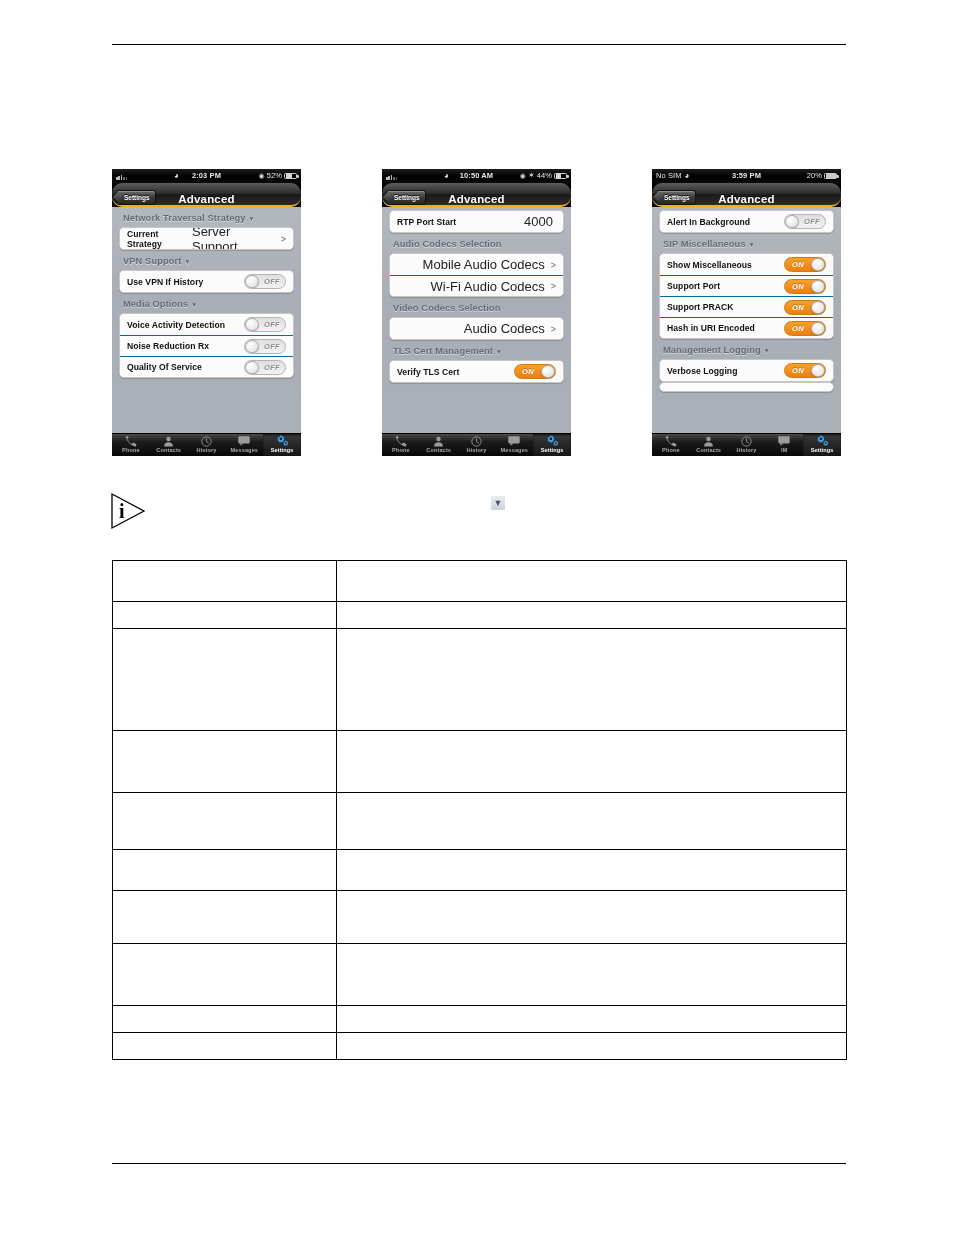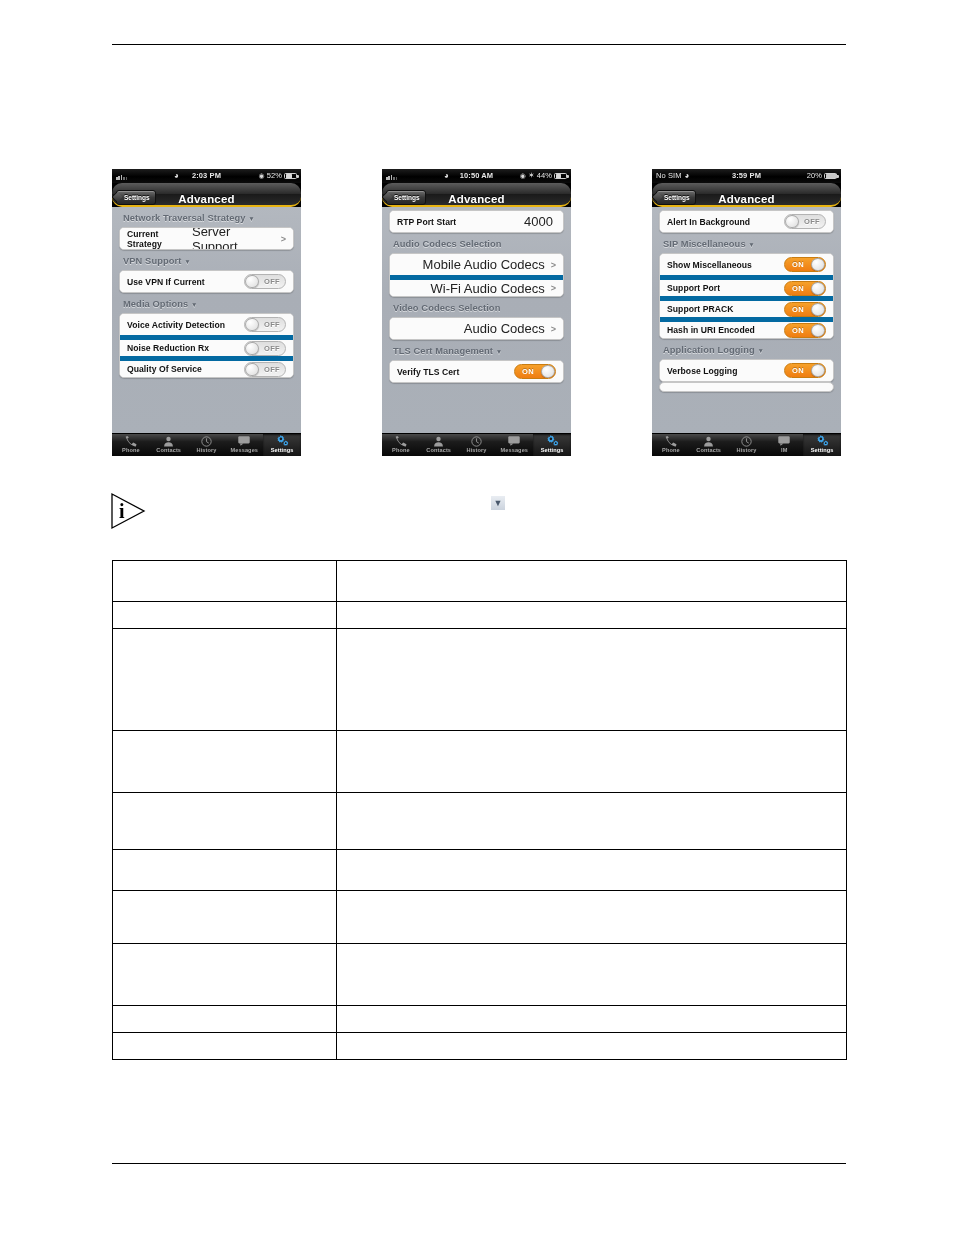--- a/index.html
+++ b/index.html
@@ -134,21 +134,21 @@
     background:#fbfbfb;
     border-radius:5px;
     border:1px solid #c6c6c6;
     box-shadow:0 1px 1px rgba(0,0,0,.18);
     overflow:hidden;
   }
   .row {
     display:flex; align-items:center;
     height:21px;
     padding:0 7px;
-    border-top:5px solid #0369a1;
+    border-top:1px solid #0369a1;
     box-sizing:border-box;
     background:#fbfbfb;
   }
   .row:first-child { border-top:none; }
   .row-label {
     font-size:8.6px; font-weight:bold; color:#111;
     letter-spacing:.05px;
   }
   .row-value {
     margin-left:auto;
@@ -163,20 +163,21 @@
   
   .toggle {
     margin-left:auto;
     width:42px; height:15px;
     border-radius:8px;
     border:1px solid #b3b3b3;
     position:relative;
     box-sizing:border-box;
     overflow:hidden;
     background:linear-gradient(#e6e6e6,#f6f6f6);
+    font-style:italic;
   }
   .toggle .tlabel {
     position:absolute; top:0; bottom:0;
     display:flex; align-items:center;
     font-size:7.5px; font-weight:bold;
     letter-spacing:.3px;
   }
   .toggle .knob {
     position:absolute; top:0.4px;
     width:13.5px; height:13px;
@@ -304,21 +305,21 @@
           <span class="chev">&gt;</span>
         </div>
       </div>
 
       <div class="sect-head">
         <span>VPN Support</span>
         <span class="tri">▼</span>
       </div>
       <div class="group">
         <div class="row">
-          <span class="row-label">Use VPN If Current</span>
+          <span class="row-label">Use VPN If History</span>
           <span class="toggle off">
             <span class="tlabel">OFF</span>
             <span class="knob"></span>
           </span>
         </div>
       </div>
 
       <div class="sect-head">
         <span>Media Options</span>
         <span class="tri">▼</span>
@@ -591,21 +592,21 @@
         <div class="row">
           <span class="row-label">Hash in URI Encoded</span>
           <span class="toggle on">
             <span class="tlabel">ON</span>
             <span class="knob"></span>
           </span>
         </div>
       </div>
 
       <div class="sect-head">
-        <span>Application Logging</span>
+        <span>Management Logging</span>
         <span class="tri">▼</span>
       </div>
       <div class="group">
         <div class="row">
           <span class="row-label">Verbose Logging</span>
           <span class="toggle on">
             <span class="tlabel">ON</span>
             <span class="knob"></span>
           </span>
         </div>

